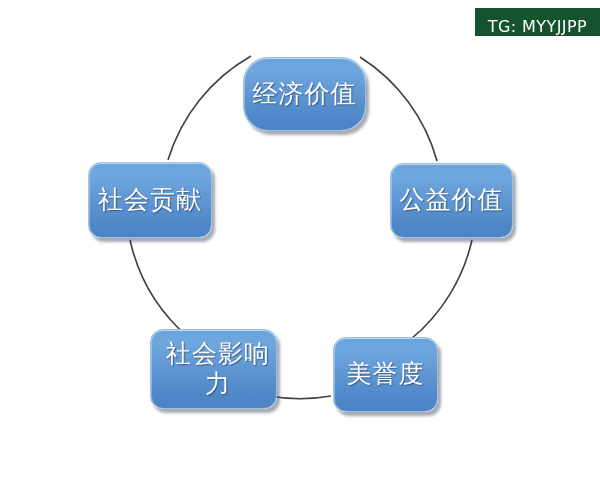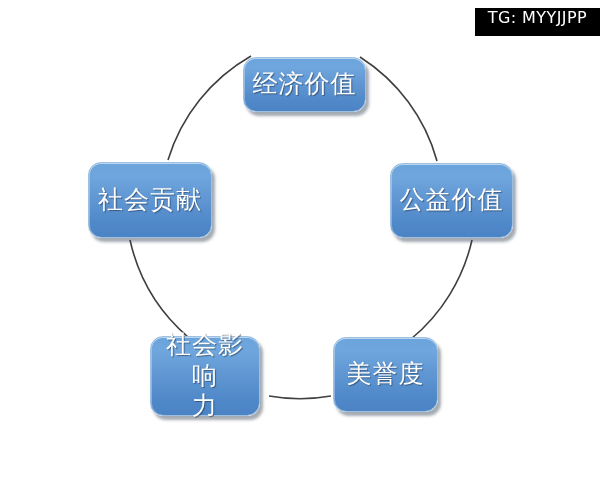--- a/index.html
+++ b/index.html
@@ -58,34 +58,34 @@
     font-weight: 400;
     line-height: 1.22;
     letter-spacing: 1px;
     text-align: center;
     text-shadow: 1px 1px 1px rgba(30, 45, 65, 0.55);
     white-space: pre-line;
     padding: 0 6px;
   }
 
   
-  #node-economic-value { left: 243px; top: 57px;  width: 123px; height: 55px; }
+  #node-economic-value { left: 243px; top: 57px;  width: 123px; height: 74px; border-radius: 25px; }
   #node-public-welfare { left: 390px; top: 163px; width: 123px; height: 75px; }
   #node-reputation     { left: 333px; top: 337px; width: 105px; height: 75px; }
-  #node-social-influence { left: 150px; top: 336px; width: 110px; height: 80px; }
+  #node-social-influence { left: 150px; top: 329px; width: 127px; height: 80px; justify-content: flex-end; }
   #node-social-contribution { left: 88px;  top: 162px; width: 124px; height: 76px; }
 
   
   .badge {
     position: absolute;
-    background: #000000;
+    background: #14532d;
     color: #ffffff;
     font-family: "DejaVu Sans", "Liberation Sans", sans-serif;
     display: flex;
-    align-items: flex-start;
+    align-items: flex-end;
     z-index: 10;
     margin-left: 12px;
   }
   #tg-badge {
     right: 0;
     top: 8px;
     height: 28px;
     padding: 0 13px;
     font-size: 16px;
     letter-spacing: 0.4px;

